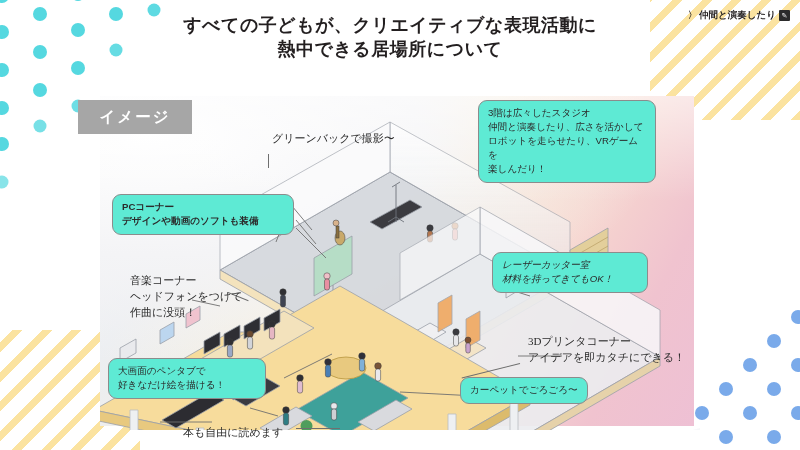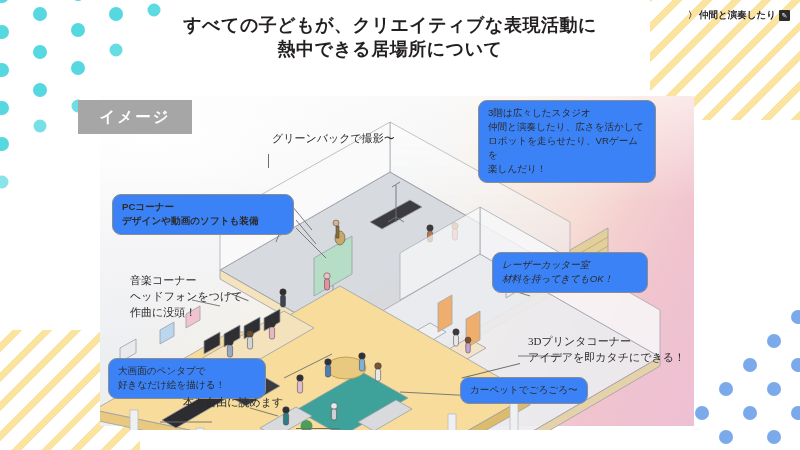--- a/index.html
+++ b/index.html
@@ -86,21 +86,21 @@
     display:flex;align-items:center;justify-content:center;
     font-size:15.5px;font-weight:700;letter-spacing:2px;
   }
 
   
   #illo{position:absolute;left:100px;top:110px;width:600px;height:320px;z-index:3;}
 
   
   .callout{
     position:absolute;z-index:8;
-    background:#3b82f6;border:1px solid #8c8c8c;border-radius:9px;
+    background:#5eead4;border:1px solid #8c8c8c;border-radius:9px;
     padding:5px 9px 6px 9px;
     font-size:9.6px;line-height:1.46;color:#2b2b2b;
     white-space:pre-line;
     box-sizing:border-box;
   }
   .plain{
     position:absolute;z-index:8;
     font-size:11px;line-height:1.46;color:#2b2b2b;
     white-space:pre-line;
   }
@@ -108,21 +108,21 @@
 
   #c-studio{left:478px;top:100px;width:178px;}
   #c-pc{left:112px;top:194px;width:182px;font-weight:bold;}
   #c-laser{left:492px;top:252px;width:156px;font-style:italic;}
   #c-pen{left:108px;top:358px;width:158px;}
   #c-carpet{left:460px;top:377px;width:128px;}
 
   #p-green{left:272px;top:130px;}
   #p-music{left:130px;top:272px;text-align:left;}
   #p-3dp{left:528px;top:333px;font-family:Liberation Serif, serif;}
-  #p-book{left:183px;top:394px;}
+  #p-book{left:183px;top:424px;}
 </style>
 </head>
 <body>
 
 <div id="slide">
 
   <div class="deco" id="stripes-tr"></div>
   <div class="deco" id="stripes-bl"></div>
 
   <div class="deco" id="dots-cyan">

